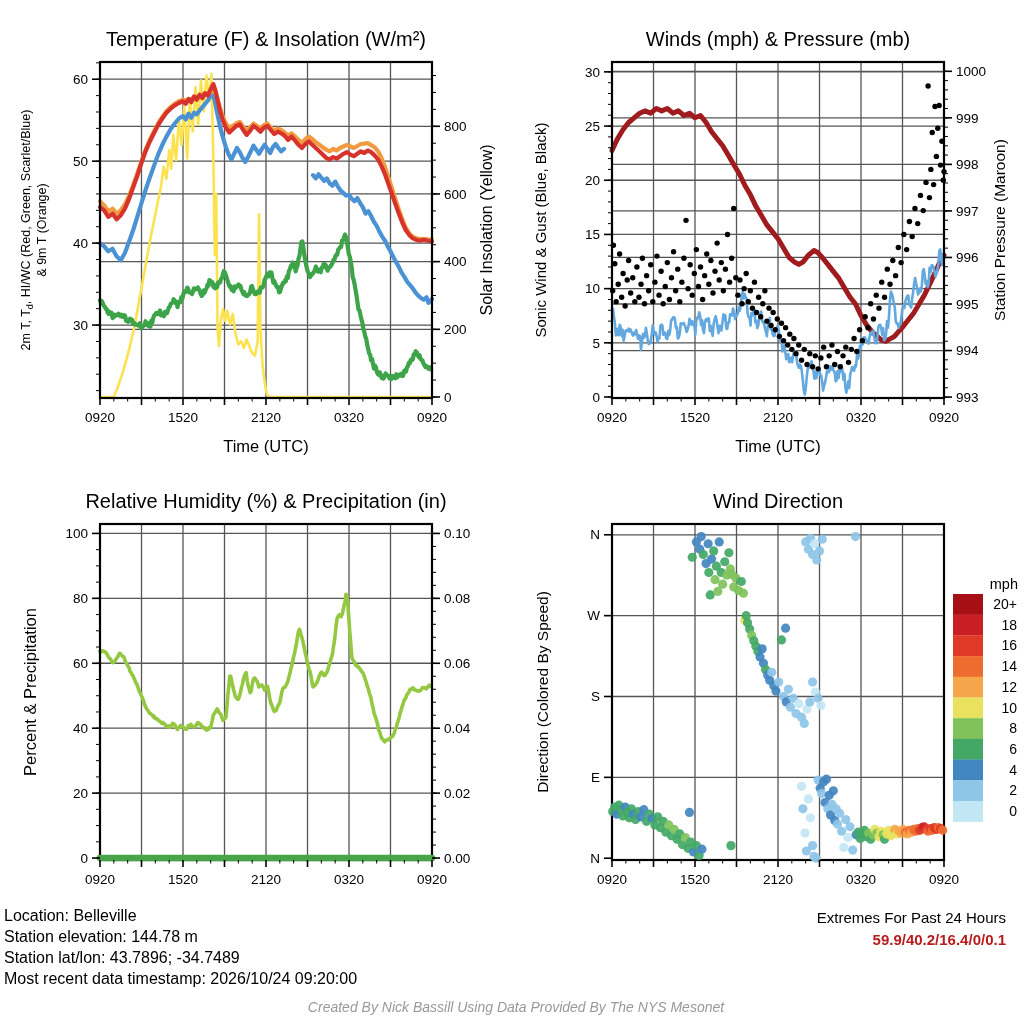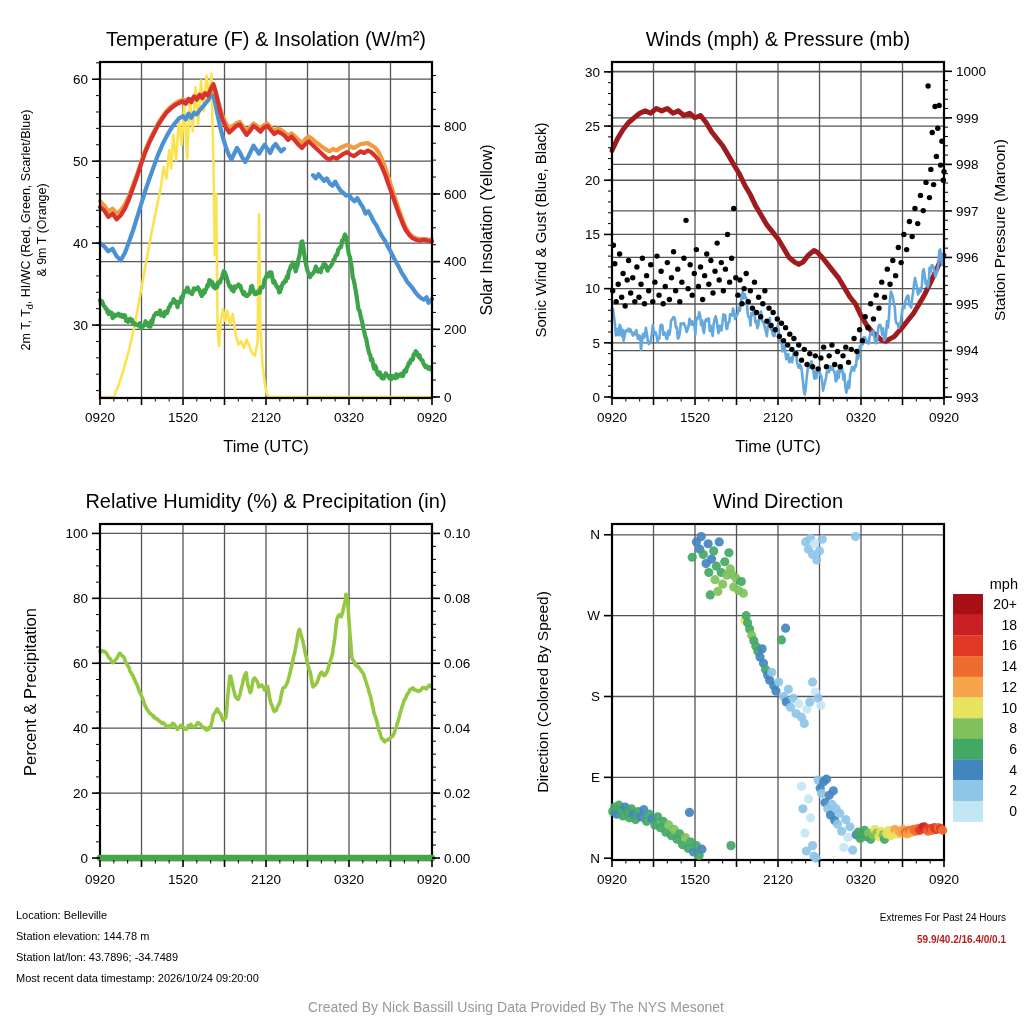--- a/index.html
+++ b/index.html
@@ -1,22 +1,22 @@
 <!DOCTYPE html>
 <html><head>
 <meta charset="utf-8">
 <style>
   html,body{margin:0;padding:0;background:#fff;}
   .page{position:relative;width:1024px;height:1024px;background:#fff;overflow:hidden;
         font-family:"Liberation Sans", sans-serif;color:#000;}
   #charts{position:absolute;left:0;top:0;}
-  .footer-left{position:absolute;left:16px;top:905px;font-size:11px;line-height:21px;}
-  .footer-right{position:absolute;right:18px;top:907px;text-align:right;font-size:10px;line-height:22px;}
+  .footer-left{position:absolute;left:4px;top:905px;font-size:16px;line-height:21px;}
+  .footer-right{position:absolute;right:18px;top:907px;text-align:right;font-size:15px;line-height:22px;}
   .extreme-values{font-weight:700;}
-  .credit{position:absolute;left:8px;right:0;top:999px;text-align:center;font-size:14px;color:#999;}
+  .credit{position:absolute;left:8px;right:0;top:999px;text-align:center;font-size:14px;color:#999;font-style:italic;}
 </style>
 </head>
 <body>
 
 <div class="page">
   <svg id="charts" width="1024" height="904" viewBox="0 0 1024 904">
       <g>
         <line x1="141.5" y1="62" x2="141.5" y2="398" stroke="#555555" stroke-width="1.3"></line>
         <line x1="183" y1="62" x2="183" y2="398" stroke="#555555" stroke-width="1.3"></line>
         <line x1="224.5" y1="62" x2="224.5" y2="398" stroke="#555555" stroke-width="1.3"></line>

